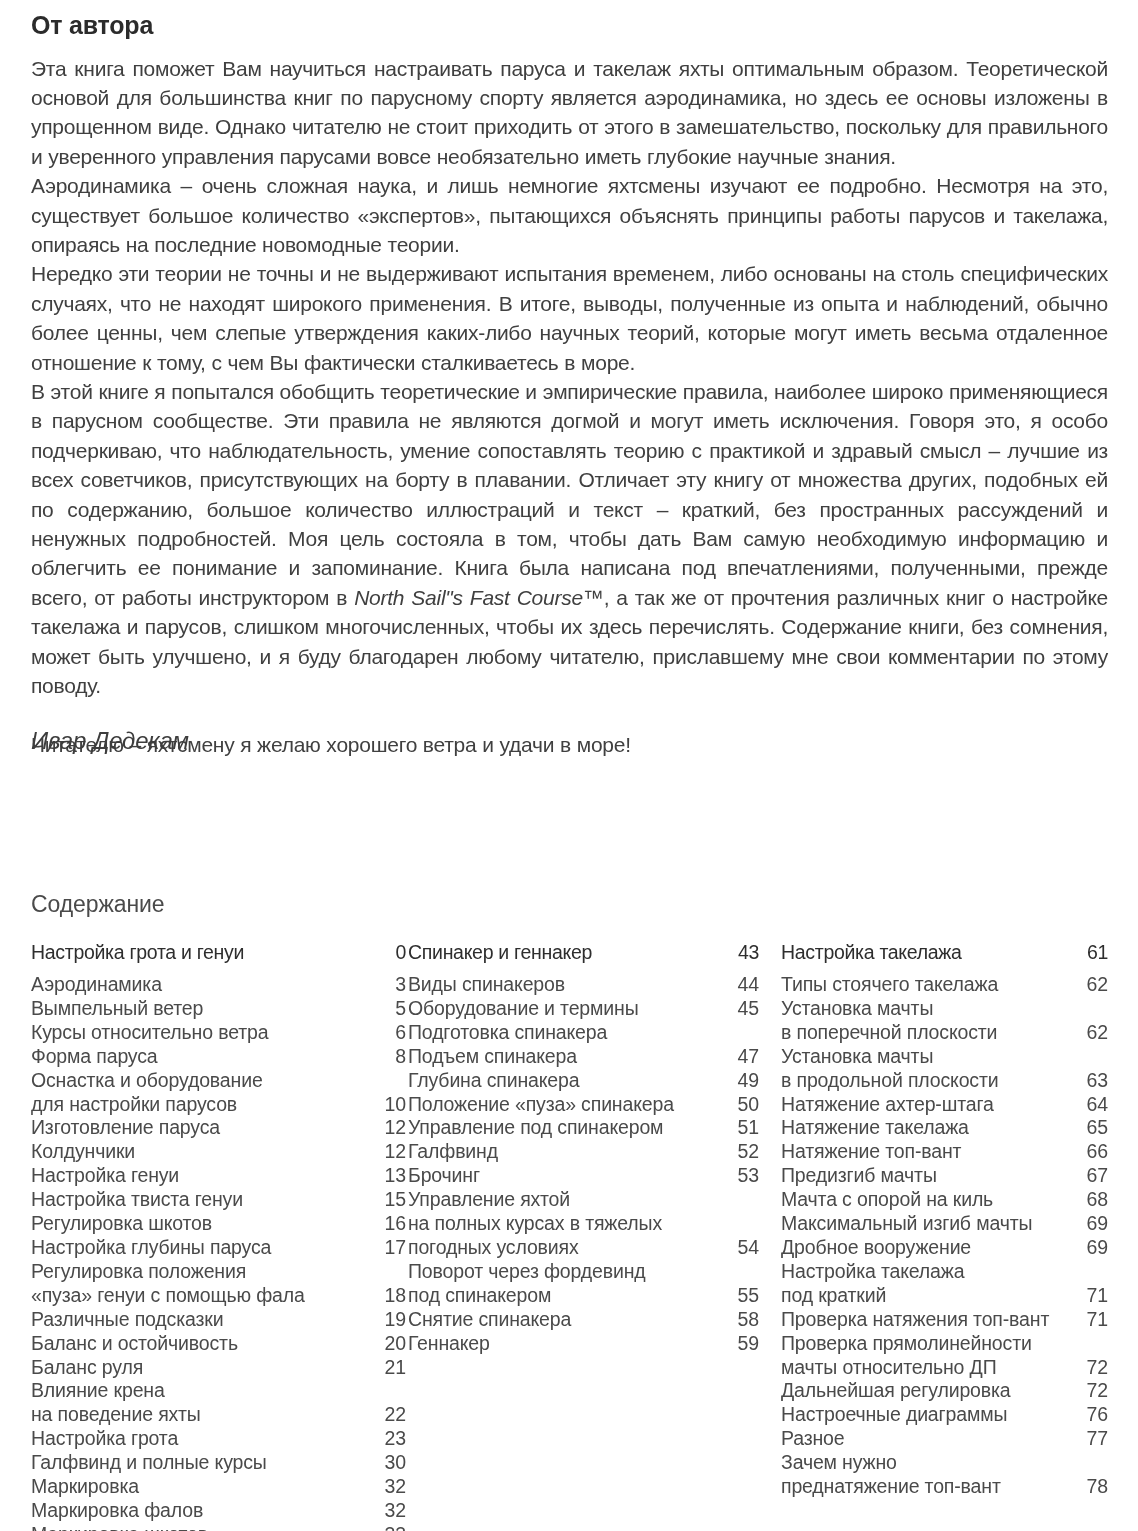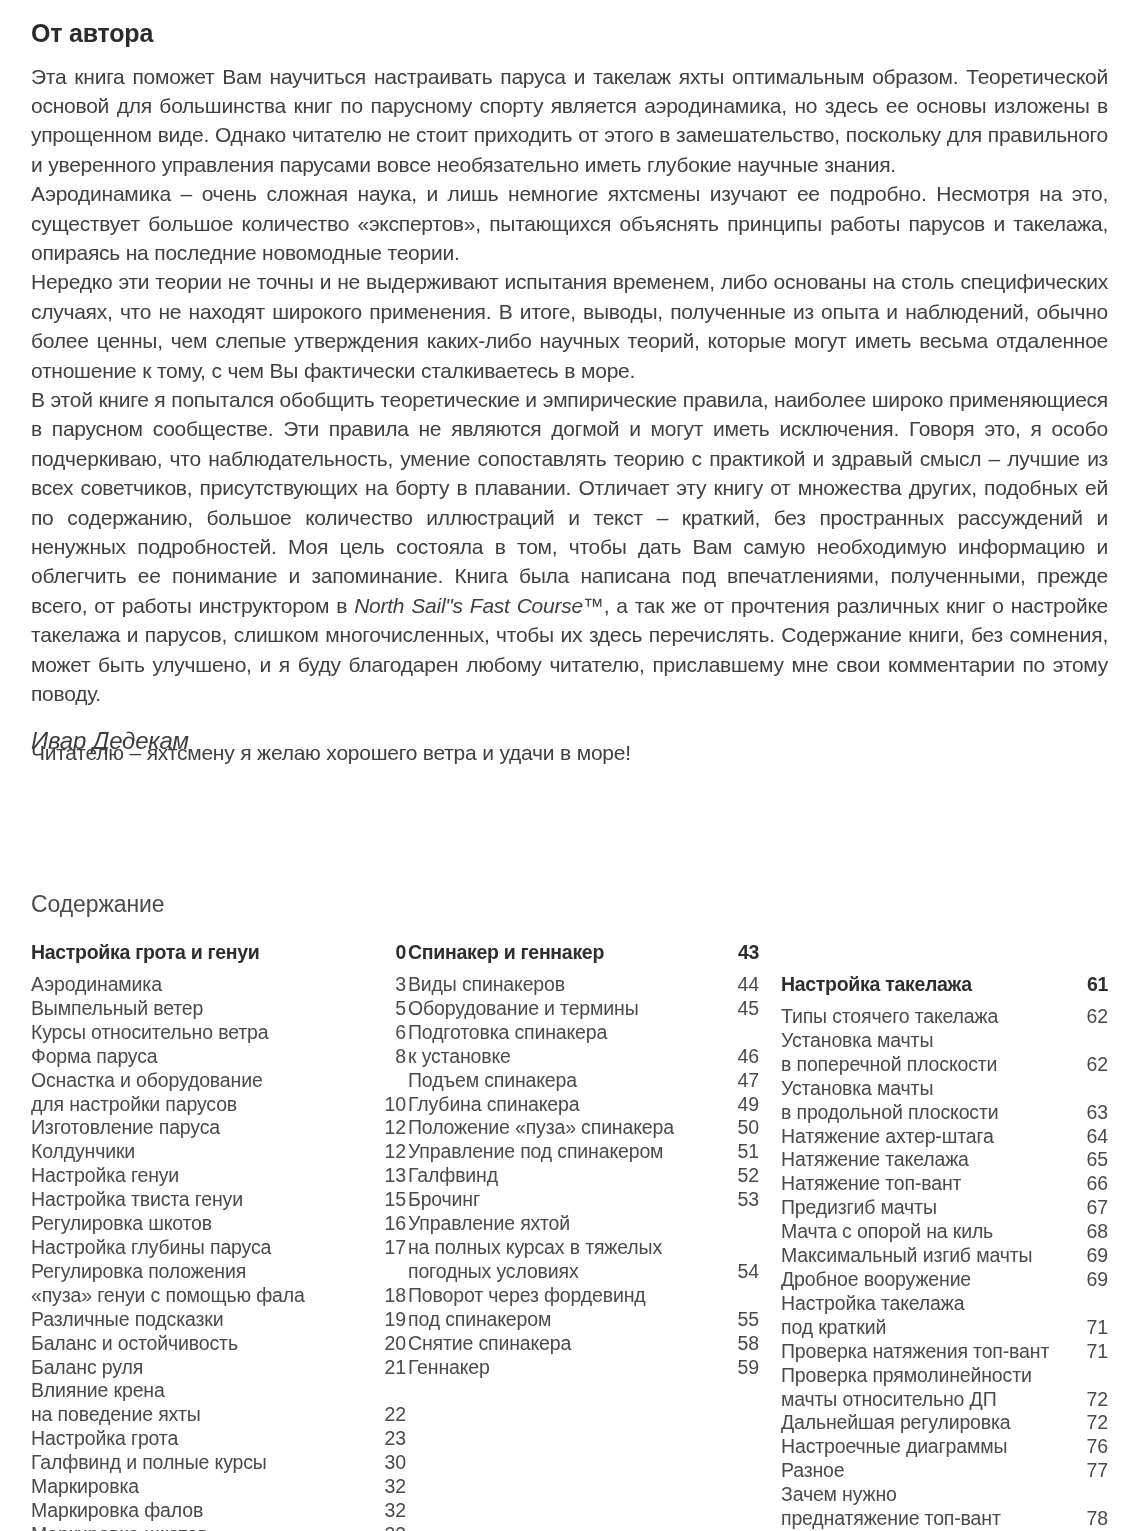--- a/index.html
+++ b/index.html
@@ -22,21 +22,20 @@
     box-sizing: border-box;
     padding: 0;
   }
 
   
   .foreword {
     position: absolute;
     left: 31px;
     top: 12px;
     width: 1077px;
-    margin-top: 8px;
   }
   .foreword-title {
     font-size: 25px;
     font-weight: bold;
     color: #2b2b2b;
     letter-spacing: -0.2px;
     margin: 0 0 14px 0;
     line-height: 1.1;
   }
   .foreword p {
@@ -81,26 +80,26 @@
   }
   .toc-columns {
     display: flex;
     align-items: flex-start;
   }
   .toc-col {
     box-sizing: border-box;
   }
   .toc-col-1 { width: 375px; padding-right: 0; }
   .toc-col-2 { width: 375px; padding-left: 2px; }
-  .toc-col-3 { width: 327px; padding-left: 0px; margin-top: 32px; }
+  .toc-col-3 { width: 327px; padding-left: 0px; }
 
   .toc-section-title {
     display: flex;
     align-items: baseline;
-    font-weight: bold;
+    font-weight: normal;
     font-size: 19.5px;
     color: #2e2e2e;
     letter-spacing: -0.3px;
     margin-bottom: 9px;
     line-height: 24px;
   }
   .toc-entry {
     display: flex;
     align-items: baseline;
     font-size: 19.5px;
@@ -265,24 +264,20 @@
           </div>
           <div class="toc-entry">
             <span class="label">Оборудование и термины</span>
             <span class="pageno">45</span>
           </div>
           <div class="toc-entry">
             <span class="label">Подготовка спинакера</span>
             <span class="pageno empty">0</span>
           </div>
           <div class="toc-entry">
-            <span class="label">к установке</span>
-            <span class="pageno">46</span>
-          </div>
-          <div class="toc-entry">
             <span class="label">Подъем спинакера</span>
             <span class="pageno">47</span>
           </div>
           <div class="toc-entry">
             <span class="label">Глубина спинакера</span>
             <span class="pageno">49</span>
           </div>
           <div class="toc-entry">
             <span class="label">Положение «пуза» спинакера</span>
             <span class="pageno">50</span>

